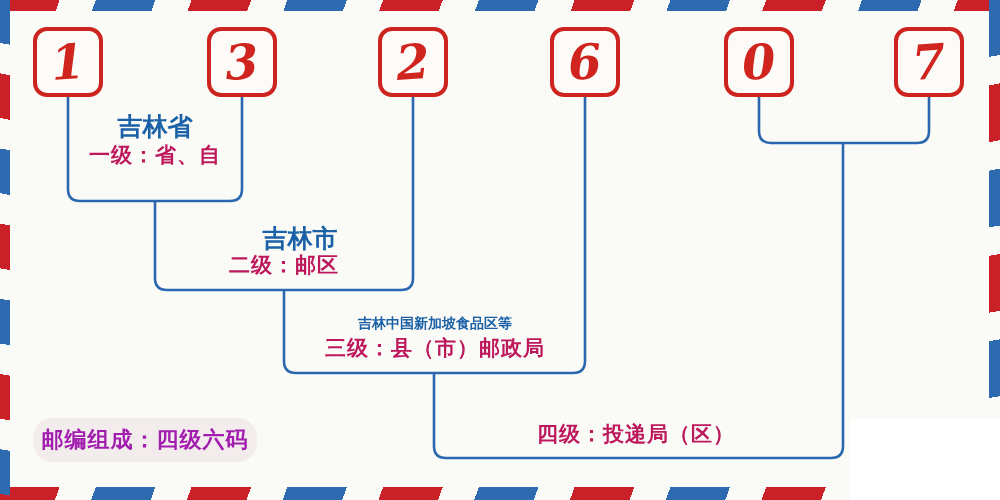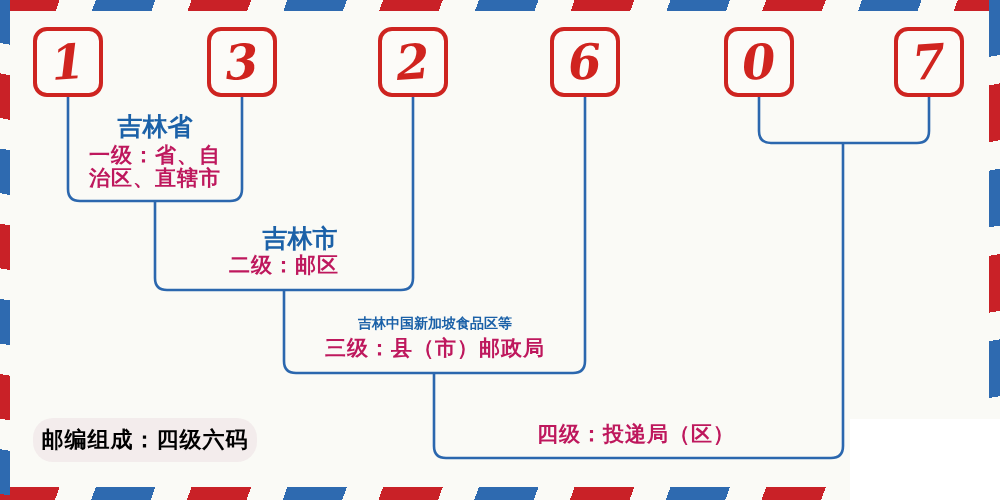--- a/index.html
+++ b/index.html
@@ -52,21 +52,21 @@
   .lbl-blue { color:#1b61a8; }
   .lbl-red  { color:#be185d; letter-spacing:1px; }
   .fs25 { font-size:25px; }
   .fs24 { font-size:24px; }
   .fs21 { font-size:21px; line-height:23px; }
   .fs18 { font-size:14px; }
   .badge {
     position:absolute; left:33px; top:418px; width:224px; height:44px;
     background:#f3ecec; border-radius:20px; z-index:3;
     display:flex; align-items:center; justify-content:center;
-    font-size:22px; font-weight:bold; color:#000000; letter-spacing:1px;
+    font-size:22px; font-weight:bold; color:#a21caf; letter-spacing:1px;
   }
   .white-patch {
     position:absolute; left:850px; top:419px; width:150px; height:81px;
     background:#ffffff; z-index:4;
   }
 </style>
 </head>
 <body>
 
 <div class="stage">
@@ -101,21 +101,20 @@
   <div class="digit-box" style="left:724px">
       <span>0</span>
     </div>
   <div class="digit-box" style="left:894px">
       <span>7</span>
     </div>
 
   <div class="lbl lbl-blue fs25" style="left:155px; top:110px">吉林省</div>
   <div class="lbl lbl-red fs21" style="left:155px; top:144px">
     <div>一级：省、自</div>
-    <div>治区、直辖市</div>
   </div>
 
   <div class="lbl lbl-blue fs25" style="left:300px; top:222px">吉林市</div>
   <div class="lbl lbl-red fs21" style="left:284px; top:254px">二级：邮区</div>
 
   <div class="lbl lbl-blue fs18" style="left:435px; top:315px">吉林中国新加坡食品区等</div>
   <div class="lbl lbl-red fs21" style="left:435px; top:337px">三级：县（市）邮政局</div>
 
   <div class="lbl lbl-red fs21" style="left:636px; top:423px">四级：投递局（区）</div>
 

